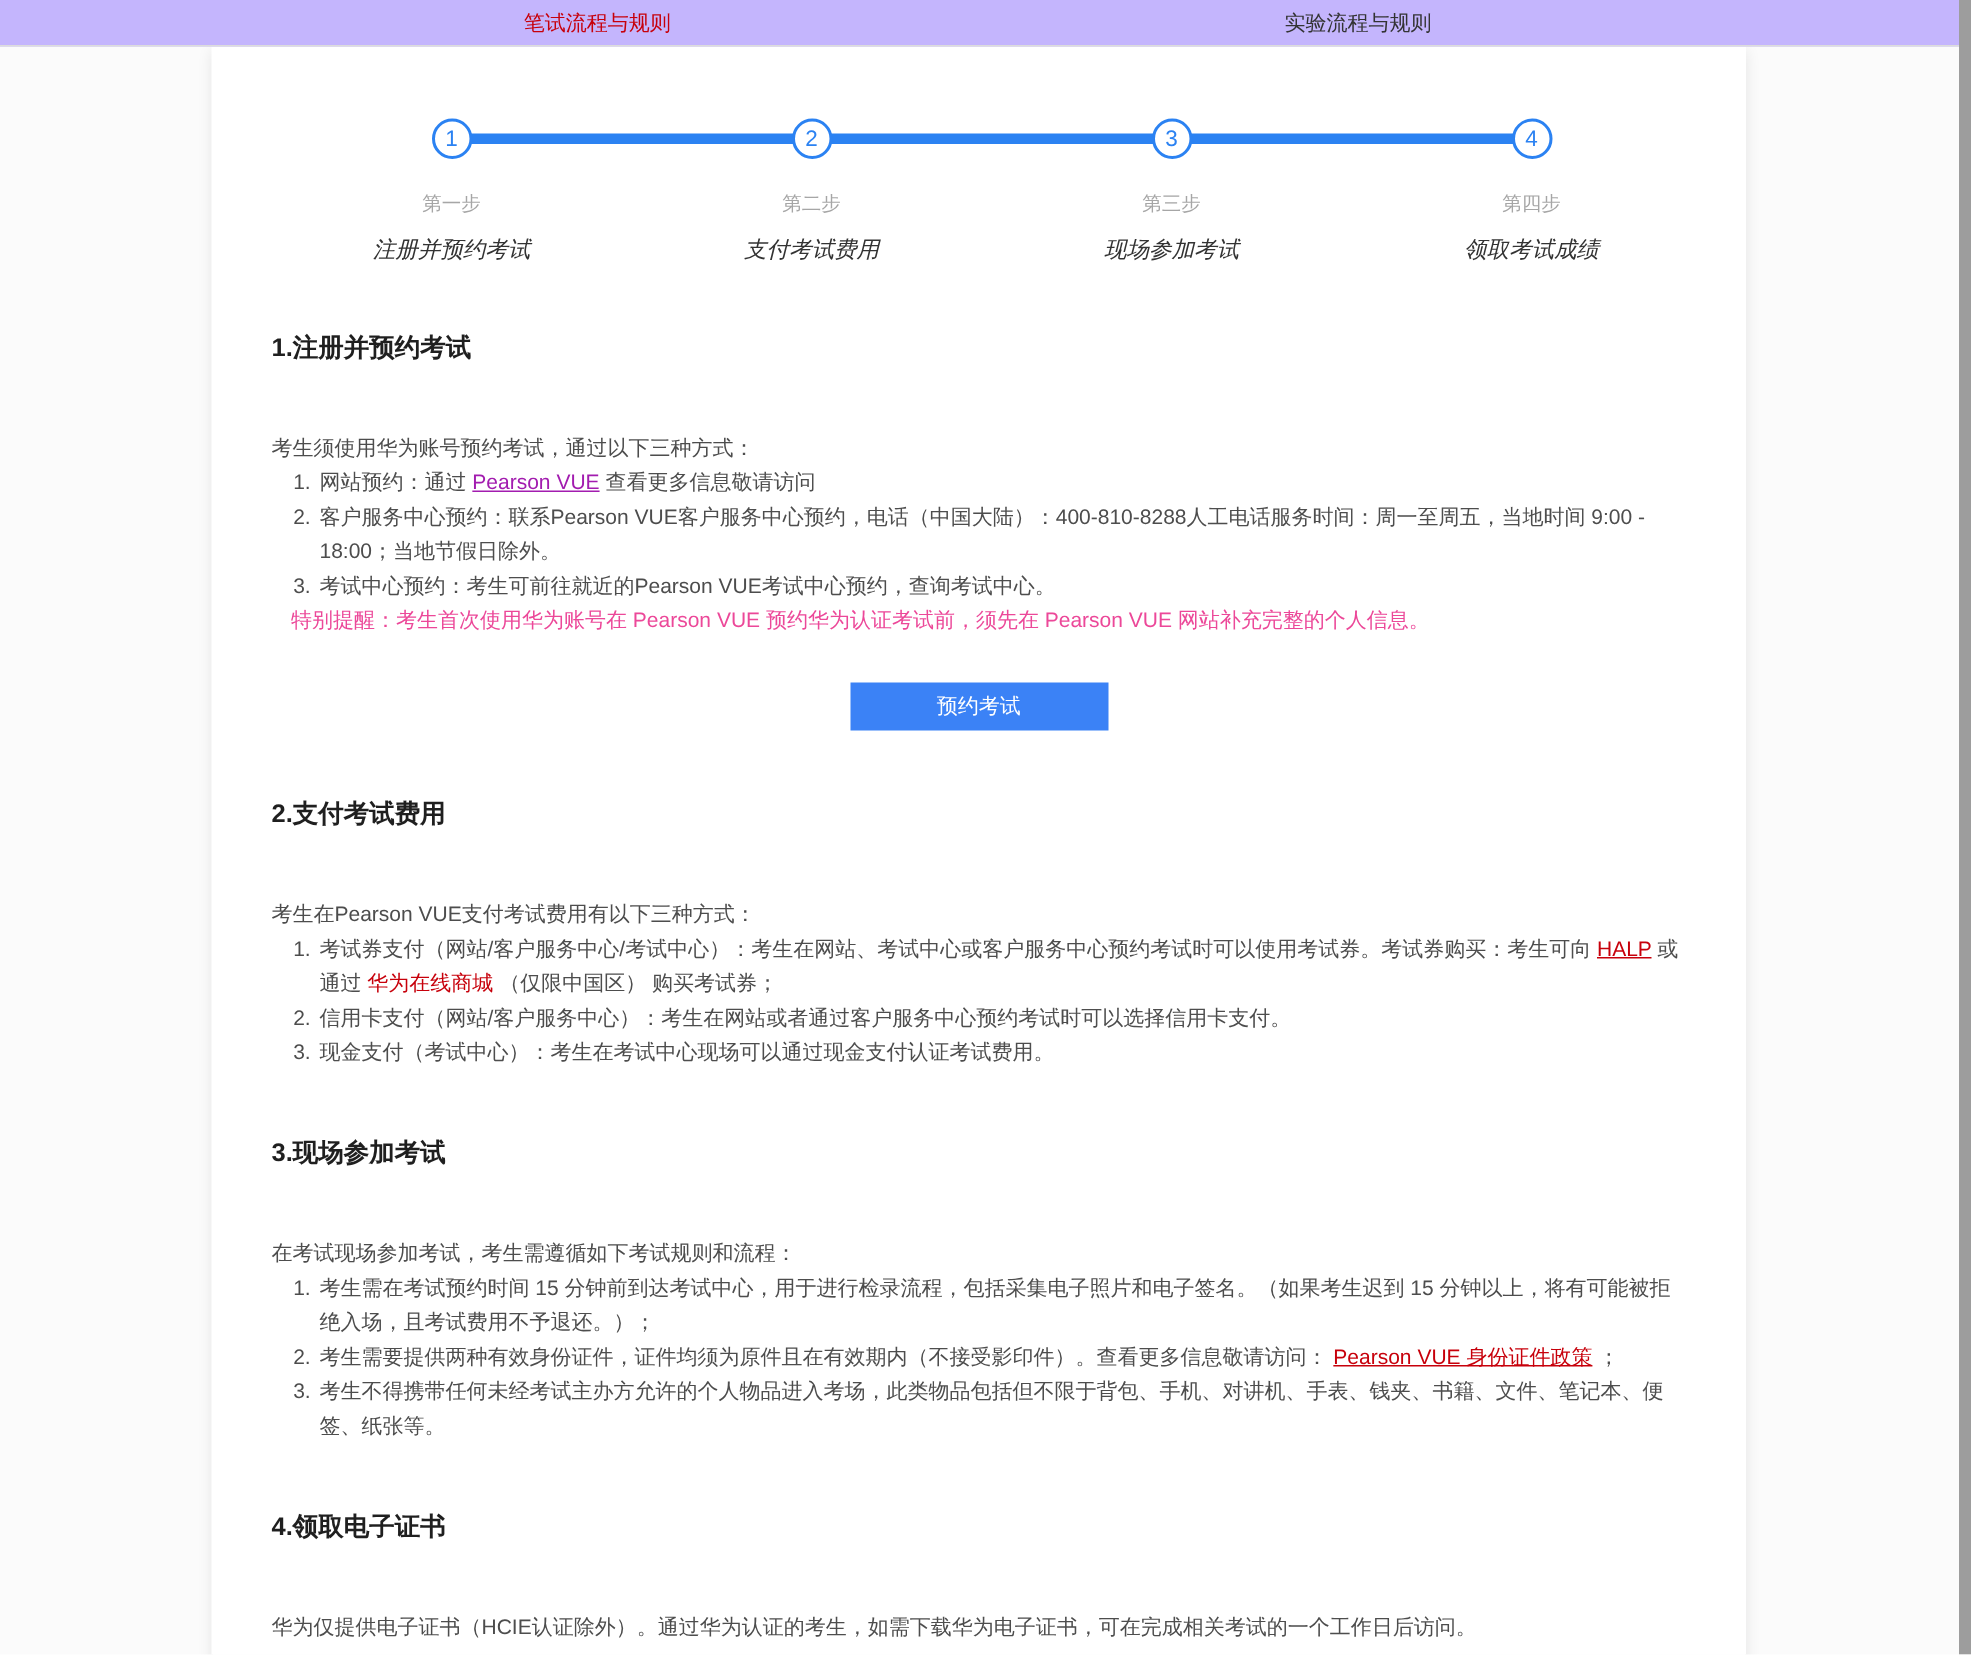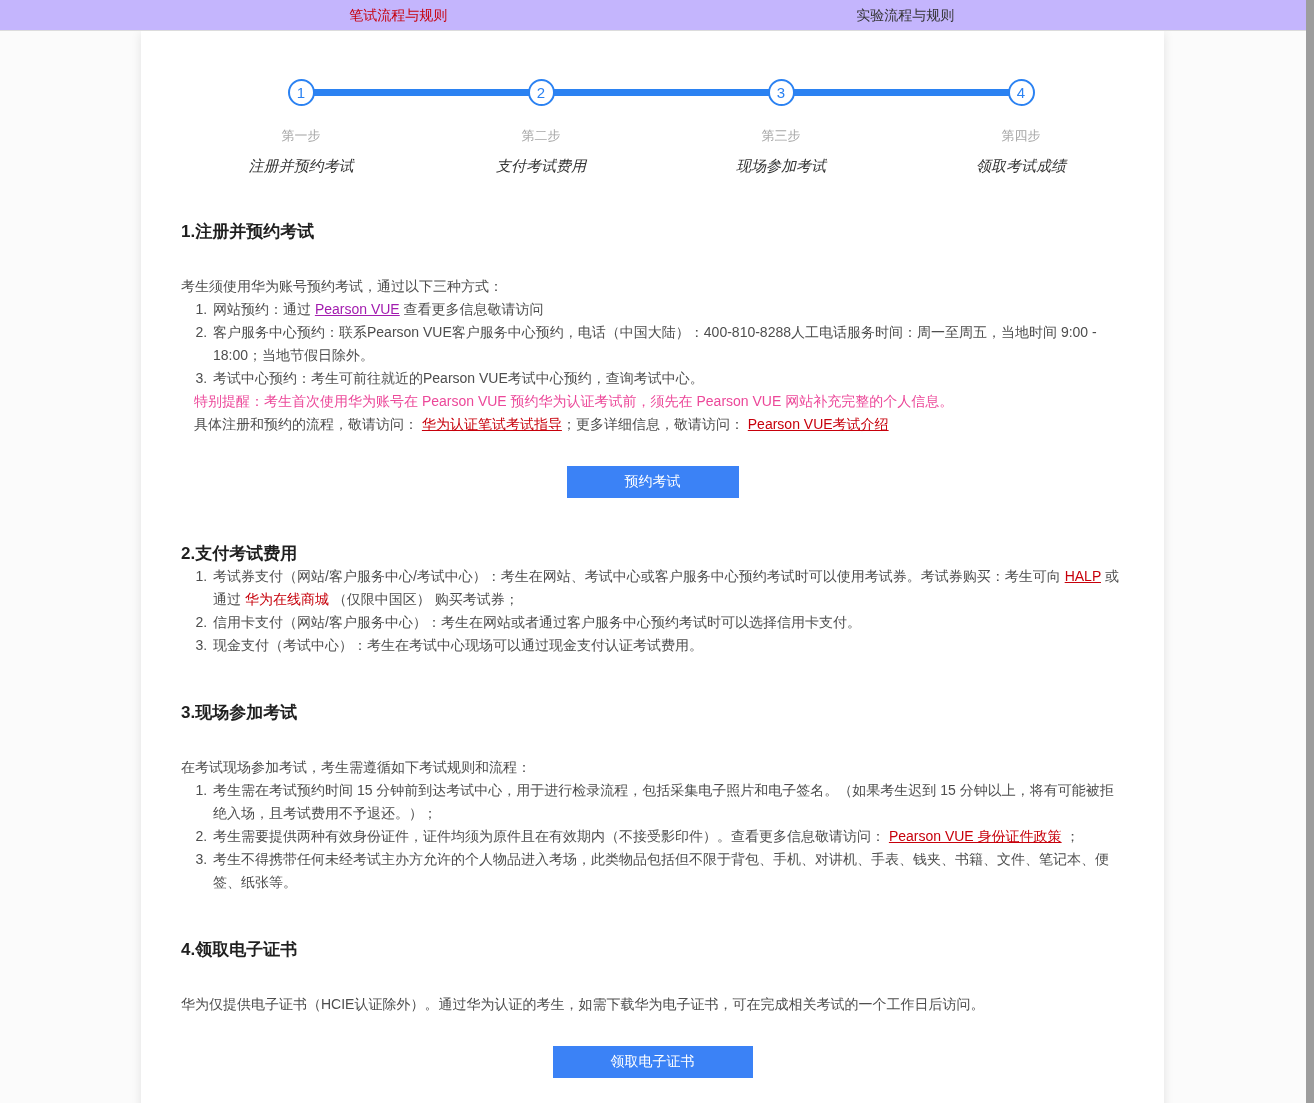--- a/index.html
+++ b/index.html
@@ -35,21 +35,21 @@
   .step{flex:1;text-align:center;}
   .step-circle{
     width:23px;height:23px;line-height:23px;border:2px solid #2b82f2;
     border-radius:50%;background:#fff;color:#2b82f2;font-size:15px;
     margin:0 auto;position:relative;z-index:1;text-align:center;
   }
   .step-sub{margin-top:21px;color:#a6a6a6;font-size:13px;}
   .step-title{margin-top:12px;color:#333;font-size:15px;font-style:italic;}
   
   .section-heading{font-size:17px;color:#1f1f1f;margin:44px 0 0 0;font-weight:bold;}
-  .section-intro{margin:32px 0 0 0;font-size:14px;line-height:23px;color:#4d4d4d;}
+  .section-intro{margin:44px 0 0 0;font-size:14px;line-height:23px;color:#4d4d4d;}
   .section-list{margin:0;padding-left:30px;font-size:14px;line-height:23px;color:#4d4d4d;}
   .section-list li{padding-left:2px;}
   .section-notes{margin:0 0 0 13px;}
   .note-line{font-size:14px;line-height:23px;color:#4d4d4d;}
   .seg-plain{color:inherit;}
   .seg-red{color:#ec4899;}
   .seg-red-link{color:#c7000b;text-decoration:underline;cursor:pointer;}
   .seg-red-plain{color:#c7000b;cursor:pointer;}
   .seg-blue-link{color:#a21caf;text-decoration:underline;cursor:pointer;}
   .btn-row{text-align:center;margin-top:30px;}
@@ -100,26 +100,26 @@
       <section class="content-section">
         <h2 class="section-heading">1.注册并预约考试</h2>
         <p class="section-intro">考生须使用华为账号预约考试，通过以下三种方式：</p>
         <ol class="section-list">
           <li><span class="seg seg-plain">网站预约：通过 </span><span class="seg seg-blue-link">Pearson VUE</span><span class="seg seg-plain"> 查看更多信息敬请访问</span></li>
           <li><span class="seg seg-plain">客户服务中心预约：联系Pearson VUE客户服务中心预约，电话（中国大陆）：400-810-8288人工电话服务时间：周一至周五，当地时间 9:00 - 18:00；当地节假日除外。</span></li>
           <li><span class="seg seg-plain">考试中心预约：考生可前往就近的Pearson VUE考试中心预约，查询考试中心。</span></li>
         </ol>
         <div class="section-notes">
           <div class="note-line"><span class="seg seg-red">特别提醒：考生首次使用华为账号在 Pearson VUE 预约华为认证考试前，须先在 Pearson VUE 网站补充完整的个人信息。</span></div>
-          <div class="note-line"><span class="seg seg-plain">具体注册和预约的流程，敬请访问： </span><span class="seg seg-red-link">华为认证笔试考试指导</span><span class="seg seg-plain">；更多详细信息，敬请访问： </span><span class="seg seg-red-link">Pearson VUE考试介绍</span></div>
         </div>
         <div class="btn-row"><button class="action-btn">预约考试</button></div>
       </section>
       <section class="content-section">
         <h2 class="section-heading">2.支付考试费用</h2>
+        <p class="section-intro">考生在Pearson VUE支付考试费用有以下三种方式：</p>
         <ol class="section-list">
           <li><span class="seg seg-plain">考试券支付（网站/客户服务中心/考试中心）：考生在网站、考试中心或客户服务中心预约考试时可以使用考试券。考试券购买：考生可向 </span><span class="seg seg-red-link">HALP</span><span class="seg seg-plain"> 或通过 </span><span class="seg seg-red-plain">华为在线商城</span><span class="seg seg-plain"> （仅限中国区） 购买考试券；</span></li>
           <li><span class="seg seg-plain">信用卡支付（网站/客户服务中心）：考生在网站或者通过客户服务中心预约考试时可以选择信用卡支付。</span></li>
           <li><span class="seg seg-plain">现金支付（考试中心）：考生在考试中心现场可以通过现金支付认证考试费用。</span></li>
         </ol>
       </section>
       <section class="content-section">
         <h2 class="section-heading">3.现场参加考试</h2>
         <p class="section-intro">在考试现场参加考试，考生需遵循如下考试规则和流程：</p>
         <ol class="section-list">

